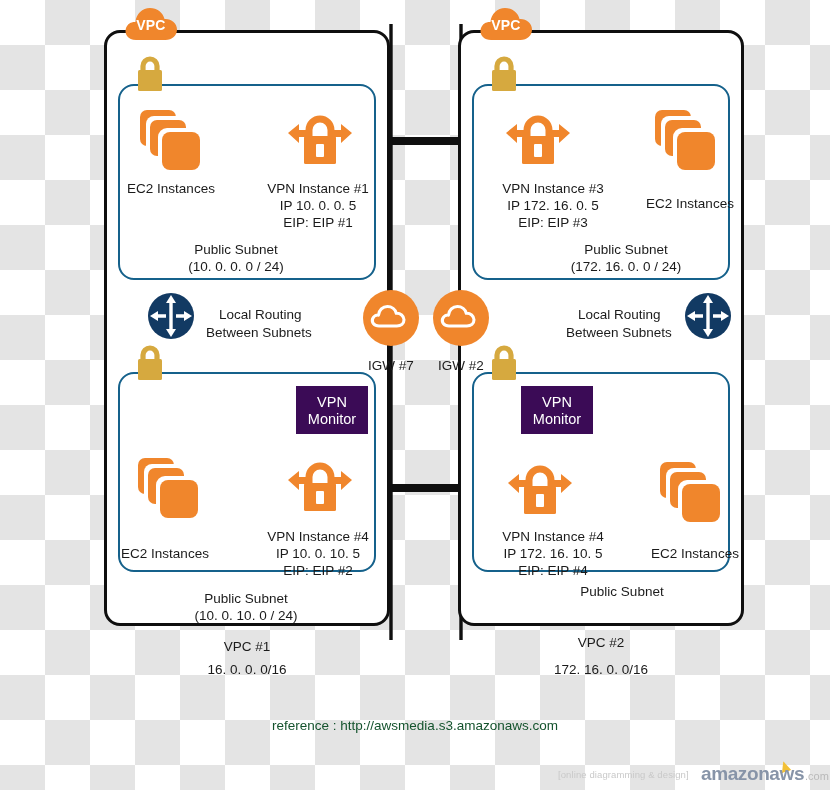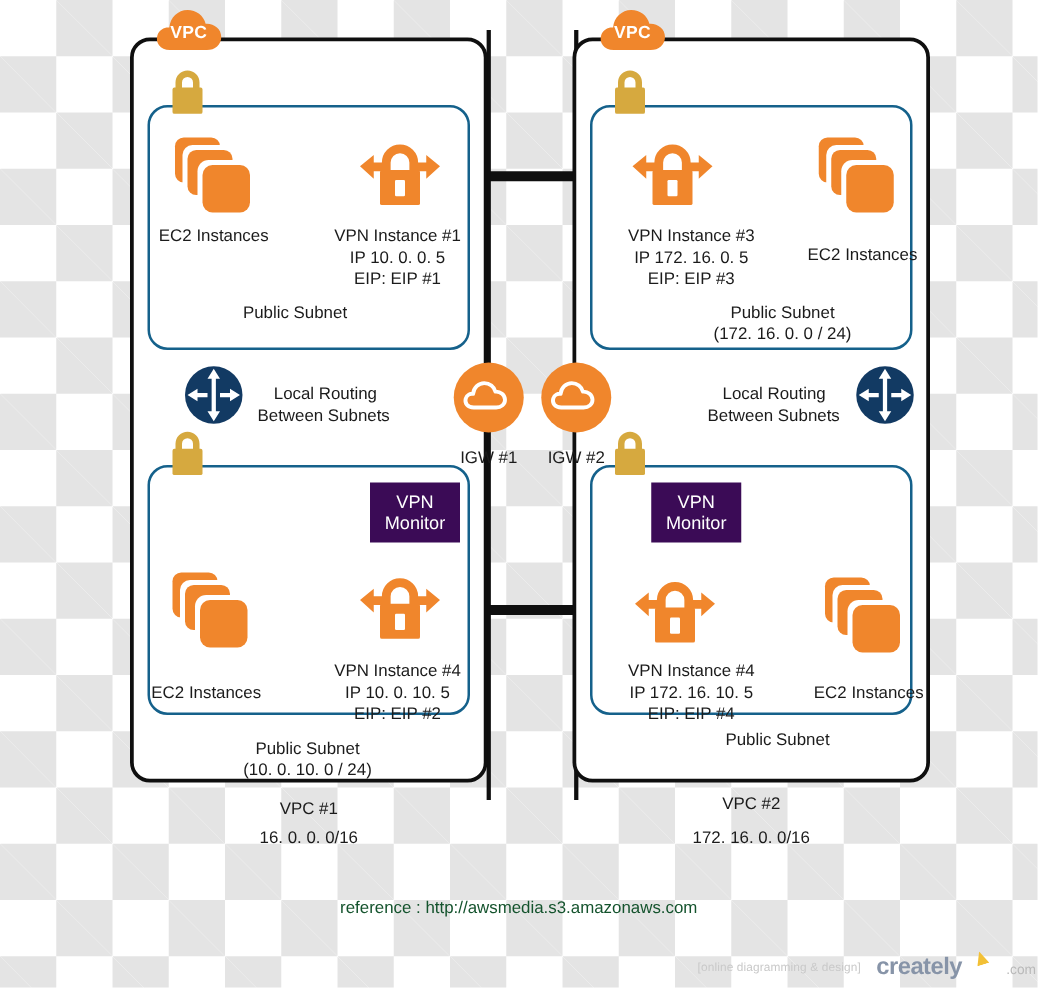--- a/index.html
+++ b/index.html
@@ -309,20 +309,21 @@
   <div class="vpn-monitor" id="mon2">
     <div>VPN</div>
     <div>Monitor</div>
   </div>
 
   <div class="lab c" style="left:106px; top:180px; width:130px;">EC2 Instances</div>
   <div class="lab c" style="left:243px; top:180px; width:150px;">VPN Instance #1</div>
   <div class="lab c" style="left:243px; top:197px; width:150px;">IP 10. 0. 0. 5</div>
   <div class="lab c" style="left:243px; top:214px; width:150px;">EIP: EIP #1</div>
   <div class="lab c" style="left:122px; top:241px; width:228px;">Public Subnet</div>
+  <div class="lab c" style="left:122px; top:258px; width:228px;">(10. 0. 0. 0 / 24)</div>
 
   <div class="lab" style="left:219px; top:306px;">Local Routing</div>
   <div class="lab" style="left:206px; top:324px;">Between Subnets</div>
 
   <div class="lab c" style="left:100px; top:545px; width:130px;">EC2 Instances</div>
   <div class="lab c" style="left:243px; top:528px; width:150px;">VPN Instance #4</div>
   <div class="lab c" style="left:243px; top:545px; width:150px;">IP 10. 0. 10. 5</div>
   <div class="lab c" style="left:243px; top:562px; width:150px;">EIP: EIP #2</div>
   <div class="lab c" style="left:132px; top:590px; width:228px;">Public Subnet</div>
   <div class="lab c" style="left:132px; top:607px; width:228px;">(10. 0. 10. 0 / 24)</div>
@@ -336,30 +337,30 @@
 
   <div class="lab" style="left:578px; top:306px;">Local Routing</div>
   <div class="lab" style="left:566px; top:324px;">Between Subnets</div>
 
   <div class="lab c" style="left:478px; top:528px; width:150px;">VPN Instance #4</div>
   <div class="lab c" style="left:478px; top:545px; width:150px;">IP 172. 16. 10. 5</div>
   <div class="lab c" style="left:478px; top:562px; width:150px;">EIP: EIP #4</div>
   <div class="lab c" style="left:630px; top:545px; width:130px;">EC2 Instances</div>
   <div class="lab c" style="left:508px; top:583px; width:228px;">Public Subnet</div>
 
-  <div class="lab c" style="left:356px; top:357px; width:70px;">IGW #1</div>
+  <div class="lab c" style="left:356px; top:357px; width:70px;">IGW #7</div>
   <div class="lab c" style="left:426px; top:357px; width:70px;">IGW #2</div>
 
   <div class="lab c" style="left:182px; top:638px; width:130px;">VPC #1</div>
   <div class="lab c" style="left:182px; top:661px; width:130px;">16. 0. 0. 0/16</div>
   <div class="lab c" style="left:536px; top:634px; width:130px;">VPC #2</div>
   <div class="lab c" style="left:536px; top:661px; width:130px;">172. 16. 0. 0/16</div>
 
   <div class="footer-ref">reference : http://awsmedia.s3.amazonaws.com</div>
 
   <div id="watermark">
     <div id="wm-tag">[online diagramming &amp; design]</div>
     <div id="wm-accent"></div>
-    <div id="wm-name">creately</div>
+    <div id="wm-name">amazonaws</div>
     <div id="wm-dot">.com</div>
   </div>
 
 </div>
 
 </body></html>

